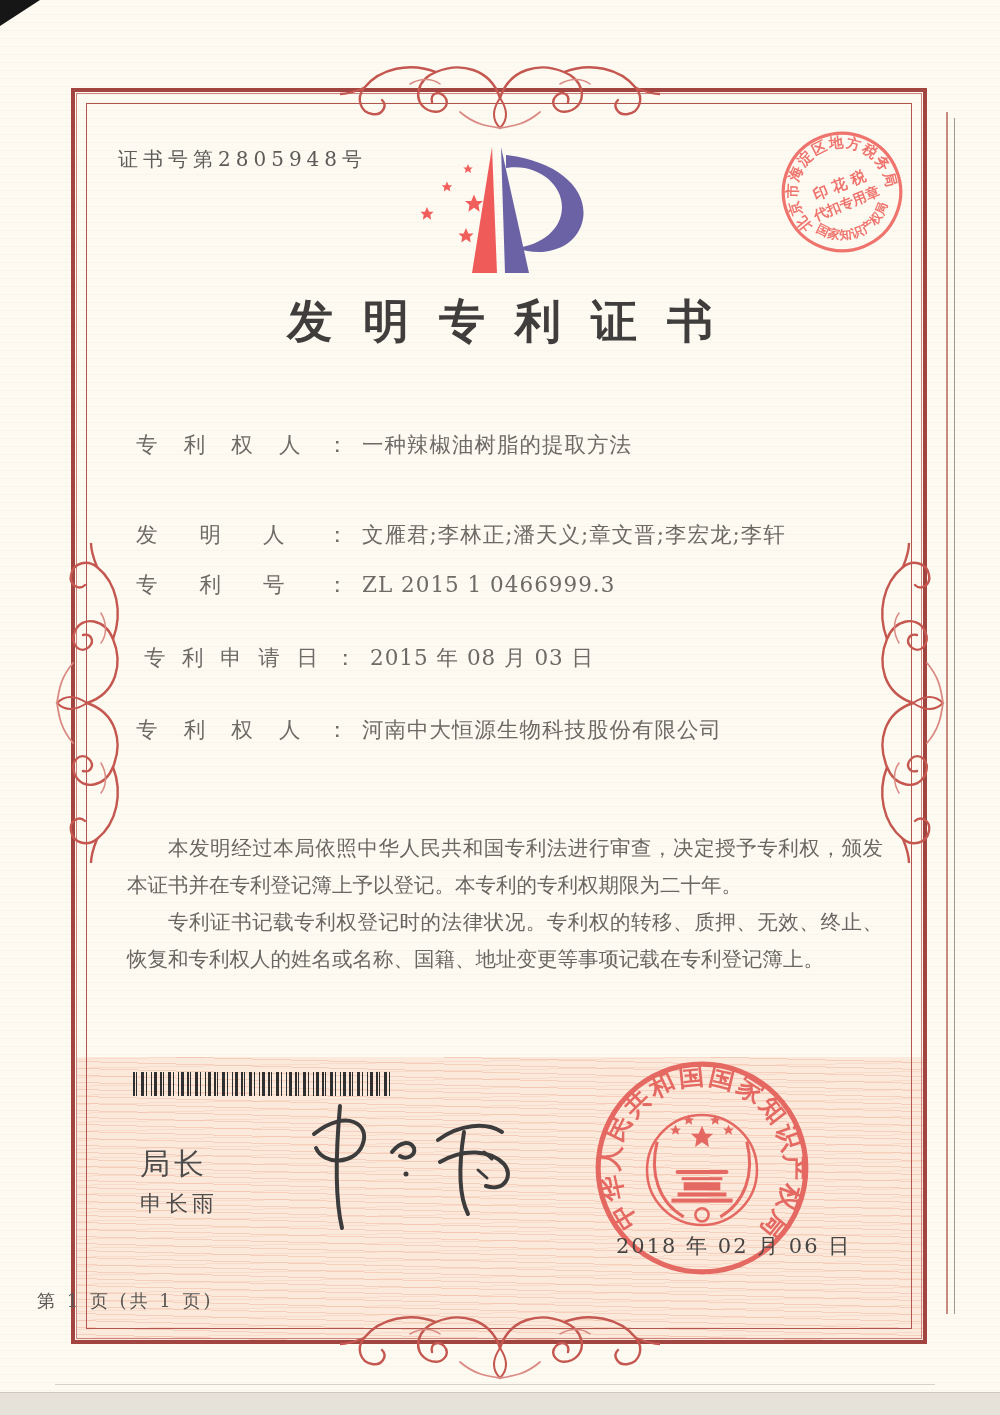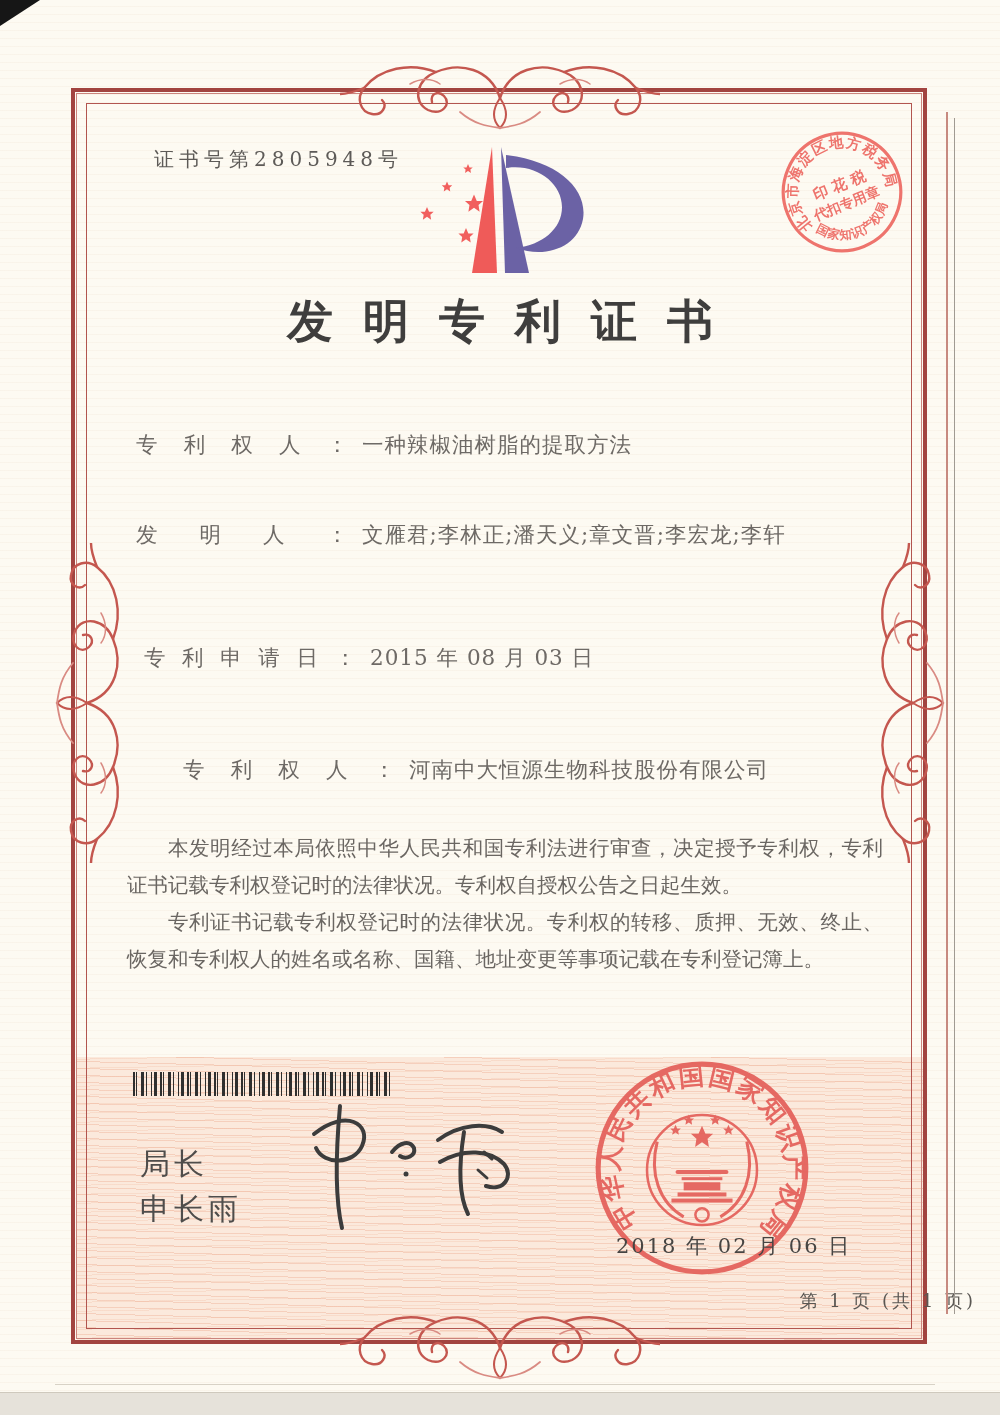--- a/index.html
+++ b/index.html
@@ -40,56 +40,56 @@
 
   .flourish{position:absolute;z-index:3;}
   .fl-top{left:340px;top:54px;}
   .fl-bottom{left:340px;top:1304px;}
   .fl-left{left:-69px;top:663px;transform:rotate(90deg);}
   .fl-right{left:749px;top:663px;transform:rotate(-90deg);}
 
   .content{position:absolute;inset:0;z-index:4;}
 
   .cert-number{position:absolute;left:118px;top:146px;font-size:20px;
-    letter-spacing:5px;color:#5d5a57;margin-left:36px;}
+    letter-spacing:5px;color:#5d5a57;}
 
   .logo{position:absolute;left:402px;top:141px;}
 
   .tax-stamp{position:absolute;left:778px;top:128px;transform:rotate(-22deg);opacity:.93;}
 
   .doc-title{position:absolute;left:0;top:291px;width:1000px;text-align:center;
     font-size:46px;font-weight:600;color:#3f3e3d;letter-spacing:30px;text-indent:30px;font-family:Liberation Serif, serif;}
 
   .field{position:absolute;left:136px;font-size:21.5px;color:#6e6a66;white-space:nowrap;}
   .flabel{display:inline-block;width:212px;text-align:justify;text-align-last:justify;}
   .fvalue{margin-left:14px;letter-spacing:1px;}
   .f0{top:430px;} .f1{top:500px;margin-top:20px;} .f2{top:570px;}
-  .f3{top:643px;margin-left:8px;} .f4{top:755px;margin-left:47px;} .f5{top:788px;}
+  .f3{top:643px;margin-left:8px;} .f4{top:715px;} .f5{top:788px;}
 
   .body-text{position:absolute;left:127px;top:830px;width:756px;color:#6a6662;}
   .body-text p{margin:0;font-size:20.5px;line-height:37px;text-indent:2em;text-align:justify;}
 
   .barcode{position:absolute;left:133px;top:1072px;width:257px;height:24px;z-index:4;
     background:repeating-linear-gradient(90deg,
       #2f2f2f 0 2px, rgba(0,0,0,0) 2px 3px,
       #2f2f2f 3px 4px, rgba(0,0,0,0) 4px 8px,
       #2f2f2f 8px 11px, rgba(0,0,0,0) 11px 13px,
       #2f2f2f 13px 14px, rgba(0,0,0,0) 14px 18px,
       #2f2f2f 18px 19px, rgba(0,0,0,0) 19px 21px,
       #2f2f2f 21px 24px, rgba(0,0,0,0) 24px 27px);}
 
   .signoff-title{position:absolute;left:140px;top:1144px;font-size:30px;color:#4f4d4b;letter-spacing:4px;}
-  .signoff-name{position:absolute;left:140px;top:1189px;font-size:30px;color:#4f4d4b;letter-spacing:4px;}
+  .signoff-name{position:absolute;left:140px;top:1189px;font-size:22px;color:#4f4d4b;letter-spacing:4px;}
   .signature{position:absolute;left:268px;top:1090px;}
 
   .seal{position:absolute;left:590px;top:1056px;opacity:.93;z-index:4;}
   .seal-date{position:absolute;left:616px;top:1232px;font-size:21px;color:#474543;letter-spacing:2px;z-index:5;}
 
-  .footer{position:absolute;left:16px;top:1289px;width:960px;text-align:right;
-    font-size:18px;color:#5a5753;letter-spacing:3px;z-index:4;}
+  .footer{position:absolute;left:0;top:1289px;width:960px;text-align:left;
+    font-size:18px;color:#5a5753;letter-spacing:3px;z-index:4;padding-left:37px;}
 
   .stamp-sans{font-family:"DejaVu Sans","Liberation Sans",sans-serif;}
 </style>
 </head>
 <body>
 
 <div id="page">
 
   <svg width="0" height="0" style="position:absolute" aria-hidden="true">
     <defs>
@@ -164,29 +164,32 @@
     </svg>
 
     <div class="doc-title">发明专利证书</div>
 
     <div class="field f0">
       <span class="flabel">专利权人：</span><span class="fvalue">一种辣椒油树脂的提取方法</span>
     </div>
     <div class="field f1">
       <span class="flabel">发明人：</span><span class="fvalue">文雁君;李林正;潘天义;章文晋;李宏龙;李轩</span>
     </div>
+    <div class="field f2">
+      <span class="flabel">专利号：</span><span class="fvalue">ZL 2015 1 0466999.3</span>
+    </div>
     <div class="field f3">
       <span class="flabel">专利申请日：</span><span class="fvalue">2015 年 08 月 03 日</span>
     </div>
     <div class="field f4">
       <span class="flabel">专利权人：</span><span class="fvalue">河南中大恒源生物科技股份有限公司</span>
     </div>
 
     <div class="body-text">
-      <p>本发明经过本局依照中华人民共和国专利法进行审查，决定授予专利权，专利证书记载专利权登记时的法律状况。专利权自授权公告之日起生效。</p>
+      <p>本发明经过本局依照中华人民共和国专利法进行审查，决定授予专利权，颁发本证书并在专利登记簿上予以登记。本专利的专利权期限为二十年。</p>
       <p>专利证书记载专利权登记时的法律状况。专利权的转移、质押、无效、终止、恢复和专利权人的姓名或名称、国籍、地址变更等事项记载在专利登记簿上。</p>
     </div>
 
     <div class="barcode"></div>
 
     <div class="signoff-title">局长</div>
     <div class="signoff-name">申长雨</div>
 
     <svg class="signature" width="280" height="150" viewBox="0 0 240 150">
       <g stroke="#3c3c3c" stroke-width="4" fill="none" stroke-linecap="round">

